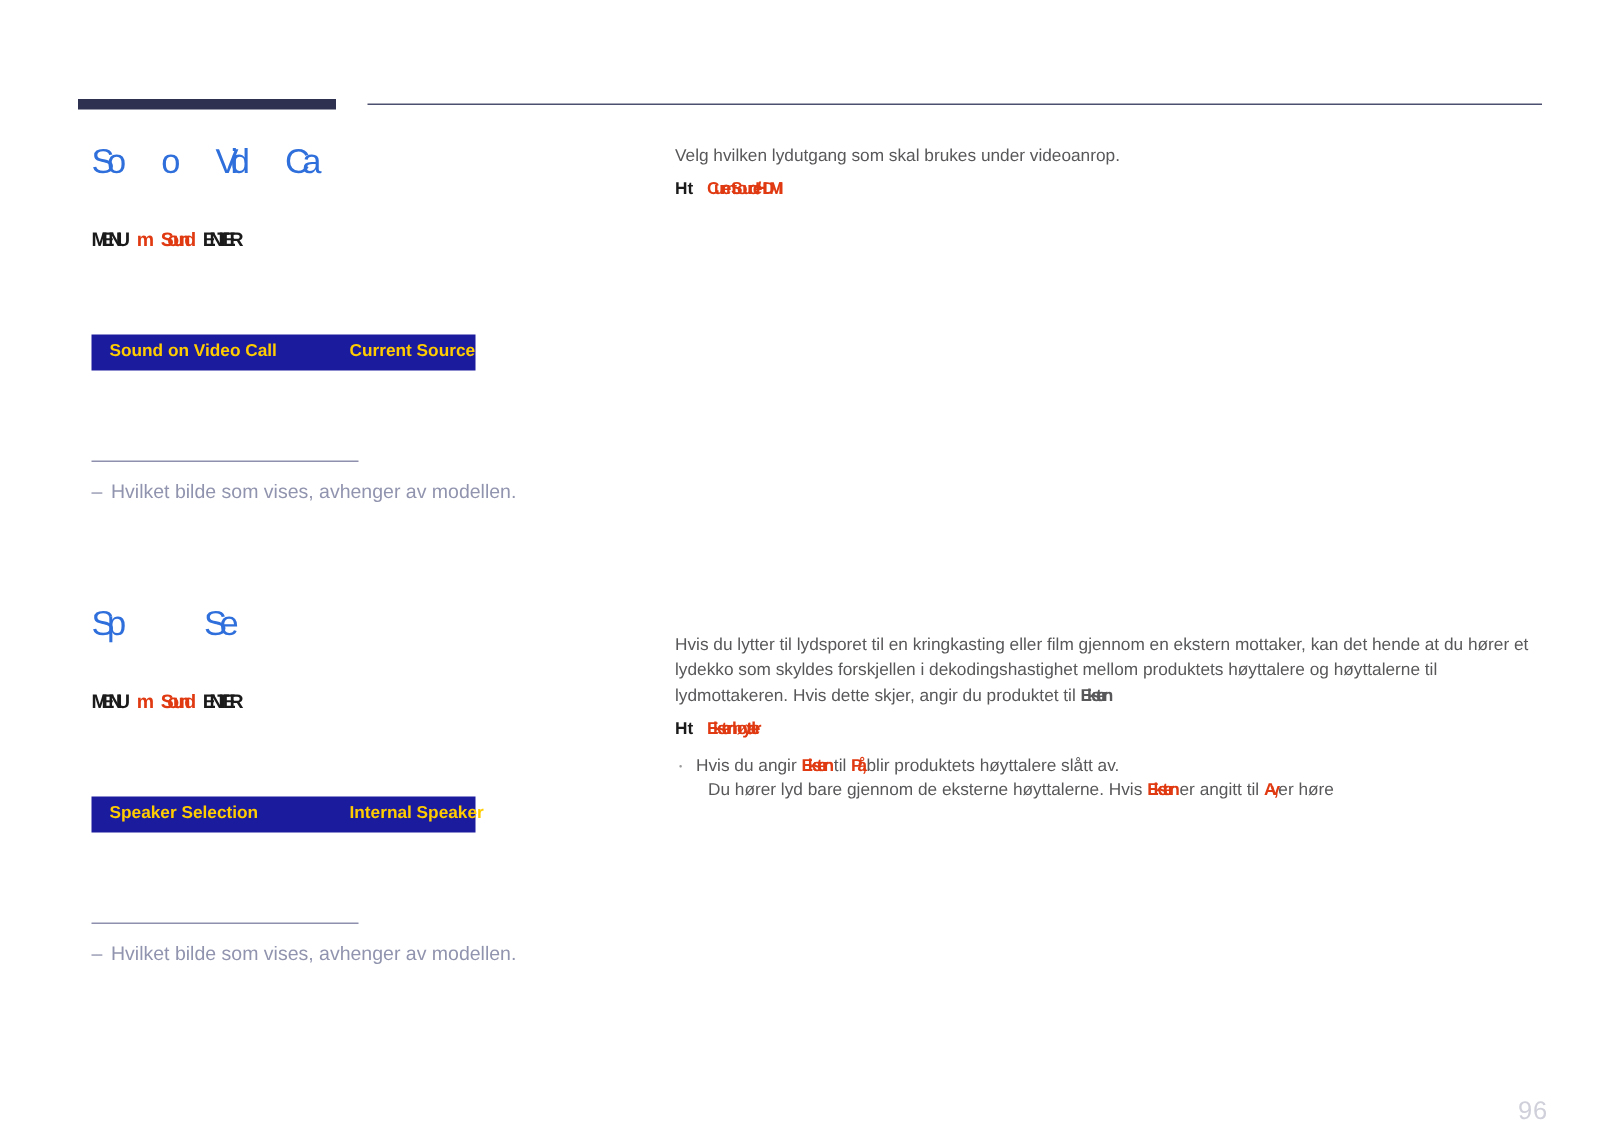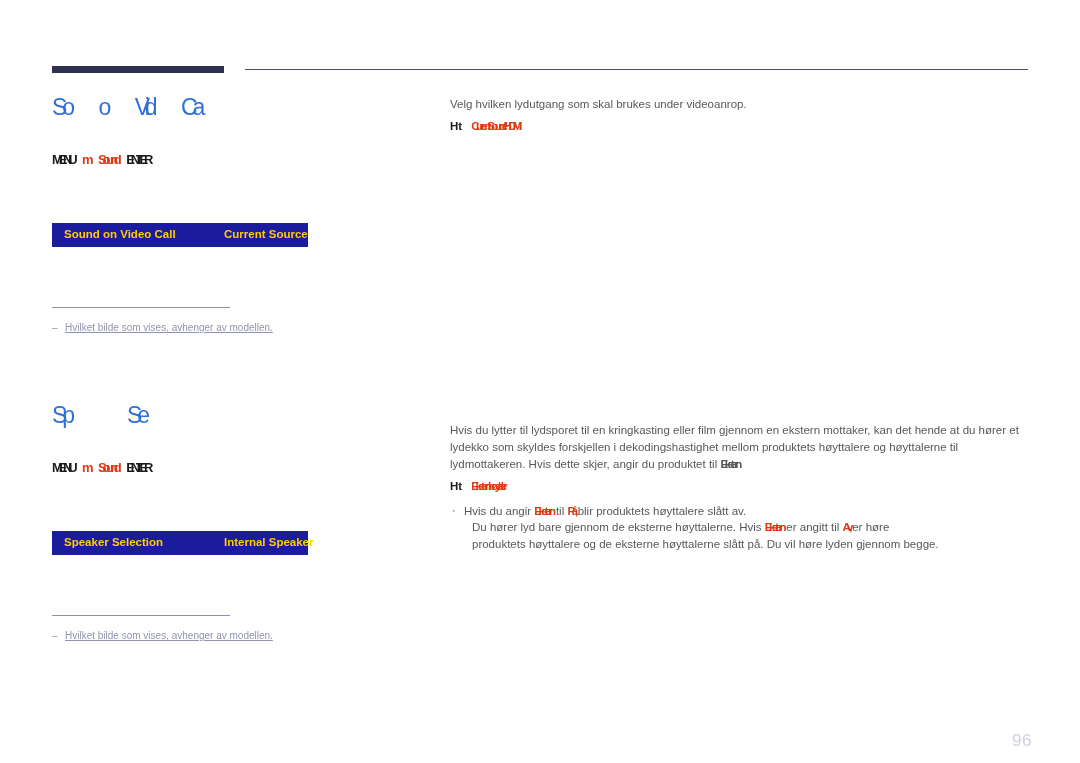--- a/index.html
+++ b/index.html
@@ -37,21 +37,21 @@
     left: 193px;
     top: 3px;
     width: 783px;
     height: 1px;
     background: #4c5070;
   }
 
   
   .col-left {
     position: absolute;
-    left: 52px;
+    left: 61px;
     top: 92px;
     width: 370px;
   }
   .col-right {
     position: absolute;
     left: 450px;
     top: 96px;
     width: 580px;
   }
 
@@ -112,24 +112,23 @@
   .note-block { margin-top: 60px; }
   .note-rule {
     width: 178px;
     height: 1px;
     background: #8e90ad;
     margin-bottom: 13px;
   }
   .note-item {
     position: relative;
     padding-left: 13px;
-    font-size: 10px;
+    font-size: 13px;
     line-height: 13px;
     color: #9194ae;
-    text-decoration: underline;
   }
   .note-item::before {
     content: "‒";
     position: absolute;
     left: 0;
     top: 0;
     color: #9194ae;
   }
 
   
@@ -241,21 +240,20 @@
   <div style="margin-top:288px;">
     <p class="desc-lg"><span>Hvis du lytter til lydsporet til en kringkasting eller film gjennom en ekstern mottaker, kan det hende at du hører et lydekko som skyldes forskjellen i dekodingshastighet mellom produktets høyttalere og høyttalerne til lydmottakeren. Hvis dette skjer, angir du produktet til </span><span class="red" style="font-weight:bold;letter-spacing:-3.4px;">Ekstern</span></p>
 
     <div class="hint-line"><span class="blk">Ht</span><span class="gap"> </span><span class="red">Ekstern høyttaler</span></div>
 
     <div class="bullets">
 
       <div class="bullet">
         <span>Hvis du angir </span><span class="red">Ekstern</span><span> til </span><span class="red">På,</span><span> blir produktets høyttalere slått av.</span>
         <span class="sub"><span>Du hører lyd bare gjennom de eksterne høyttalerne. Hvis </span><span class="red">Ekstern</span><span> er angitt til </span><span class="red">Av,</span><span> er høre</span></span>
-        <span class="sub">produktets høyttalere og de eksterne høyttalerne slått på. Du vil høre lyden gjennom begge.</span>
       </div>
 
 
     </div>
   </div>
 
 </div>
 
 <div class="page-no">96</div>
 

